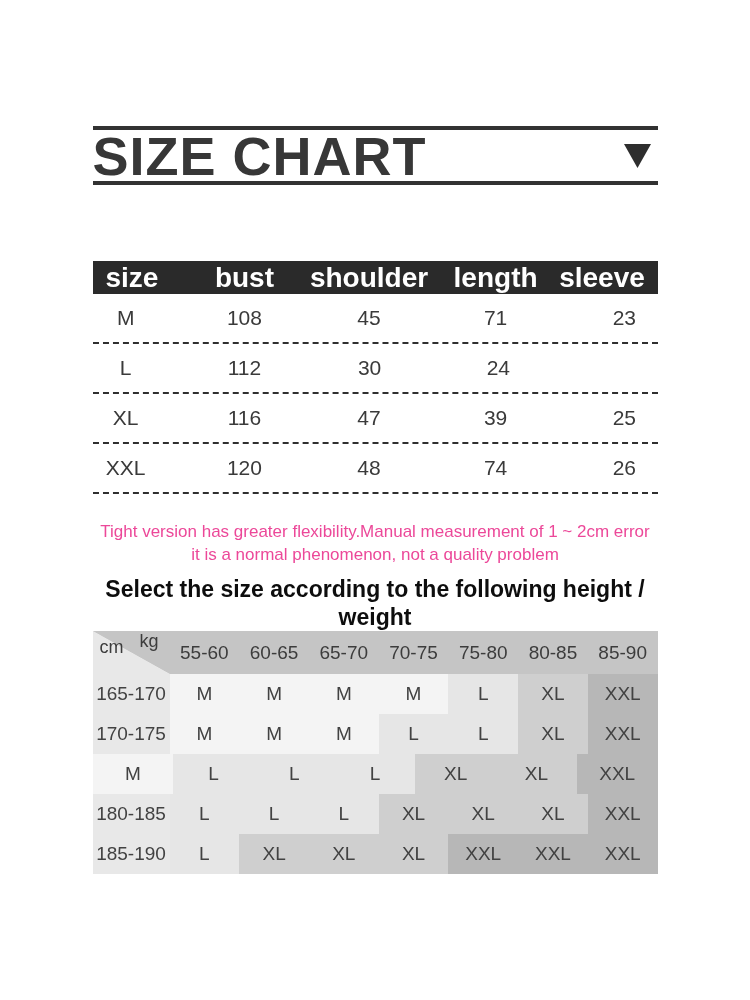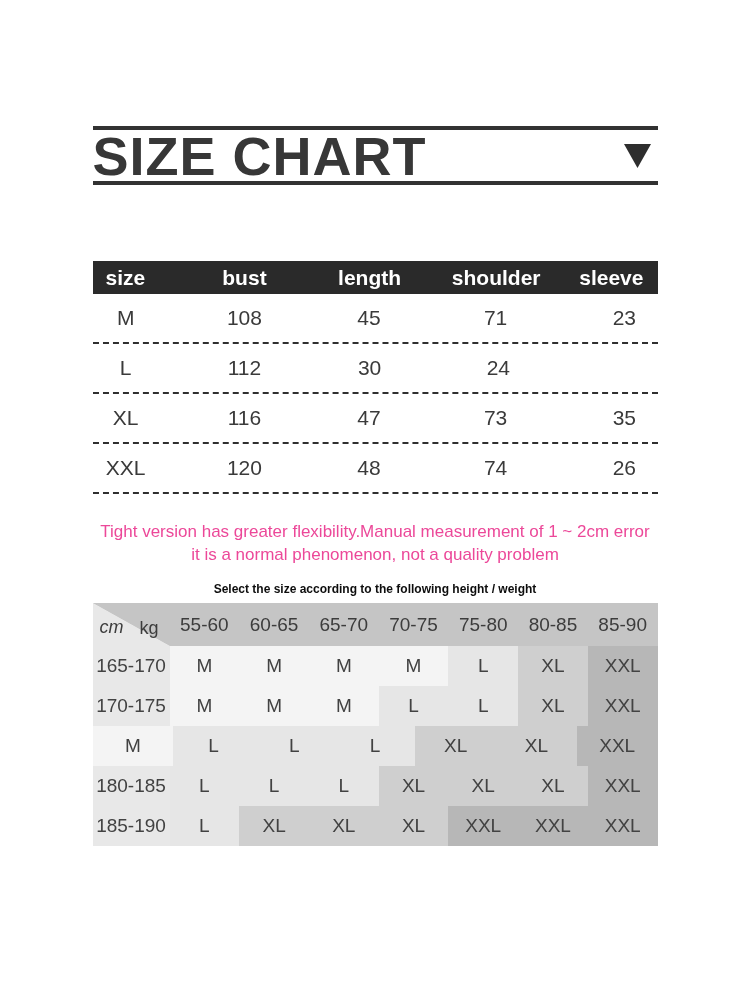--- a/index.html
+++ b/index.html
@@ -16,21 +16,21 @@
     margin:0;font-size:54px;font-weight:bold;letter-spacing:1px;
     color:var(--title-text,#373737);line-height:1;
   }
   .tri-icon{margin-right:7px;display:block;}
 
   
   .t1{margin-top:76px;}
   .t1-head{
     height:33px;background:var(--table-header-bg,#2a2a2a);
     color:var(--table-header-text,#ffffff);display:flex;align-items:center;
-    font-size:21px;font-weight:bold;
+    font-size:28px;font-weight:bold;
   }
   .t1-row{
     height:48px;display:flex;align-items:center;font-size:21px;
     color:var(--body-text,#3a3a3a);
     border-bottom:2px dashed var(--dash-color,#2f2f2f);
   }
   .t1 .c{box-sizing:border-box;text-align:center;}
   .t1 .c0{width:16%;}
   .t1 .c1{width:21.8%;}
   .t1 .c2{width:22.3%;}
@@ -38,39 +38,39 @@
   .t1 .c4{width:17.4%;}
   .t1-head .c0{text-align:left;padding-left:13px;}
   .t1-head .c4{text-align:right;padding-right:14px;}
   .t1-row .c0{padding-right:24px;}
   .t1-row .c4{padding-left:32px;}
 
   
   .note{margin:0;text-align:center;font-size:17px;line-height:23px;color:#ec4899;}
   .note.first{margin-top:26px;}
   .select-heading{
-    margin:9px 0 0 0;text-align:center;font-size:12px;font-weight:bold;
+    margin:9px 0 0 0;text-align:center;font-size:23px;font-weight:bold;
     color:#0d0d0d;line-height:28px;
   }
 
   
   .t2{margin-top:0;display:flex;flex-direction:column;font-size:19px;color:#424242;}
   .t2-row{display:flex;height:40px;}
   .t2-row.head{height:43px;color:#3c3c3c;}
   .t2 .cell{flex:1 1 0;display:flex;align-items:center;justify-content:center;}
   .t2 .rowhead{flex:0 0 77px;display:flex;align-items:center;justify-content:center;
     background:var(--fit-rowheader-bg,#e8e8e8);}
   .t2-row.head .cell{background:var(--fit-header-bg,#c5c5c5);}
   .corner{
     flex:0 0 77px;position:relative;
     background:linear-gradient(to top right,var(--fit-rowheader-bg,#e8e8e8) 49.5%,var(--fit-header-bg,#c5c5c5) 50.5%);
     font-size:18px;
   }
-  .corner .kg{position:absolute;top:15px;right:11px;}
-  .corner .cm{position:absolute;bottom:8px;left:7px;font-style:italic;}
+  .corner .kg{position:absolute;top:0;right:11px;}
+  .corner .cm{position:absolute;bottom:16px;left:7px;}
   .vM{background:var(--cell-m,#f4f4f4);}
   .vL{background:var(--cell-l,#e6e6e6);}
   .vXL{background:var(--cell-xl,#cfcfcf);}
   .vXXL{background:var(--cell-xxl,#b7b7b7);}
 </style>
 </head>
 <body>
 
 <div class="page">
   <div class="content">
@@ -83,44 +83,44 @@
           <polygon points="0,0 27,0 13.5,24" fill="#2e2e2e"></polygon>
         </svg>
       </div>
       <div class="rule"></div>
     </header>
 
     <section class="t1">
       <div class="t1-head">
         <div class="c c0">size</div>
         <div class="c c1">bust</div>
+        <div class="c c2">shoulder</div>
         <div class="c c3">length</div>
-        <div class="c c2">shoulder</div>
         <div class="c c4">sleeve</div>
       </div>
 
       <div class="t1-row">
         <div class="c c0">M</div>
         <div class="c c1">108</div>
         <div class="c c2">45</div>
         <div class="c c3">71</div>
         <div class="c c4">23</div>
       </div>
       <div class="t1-row">
         <div class="c c0">L</div>
         <div class="c c1">112</div>
         <div class="c c3">30</div>
         <div class="c c4">24</div>
       </div>
       <div class="t1-row">
         <div class="c c0">XL</div>
         <div class="c c1">116</div>
         <div class="c c2">47</div>
-        <div class="c c3">73</div>
-        <div class="c c4">35</div>
+        <div class="c c3">39</div>
+        <div class="c c4">25</div>
       </div>
       <div class="t1-row">
         <div class="c c0">XXL</div>
         <div class="c c1">120</div>
         <div class="c c2">48</div>
         <div class="c c3">74</div>
         <div class="c c4">26</div>
       </div>
     </section>
 

